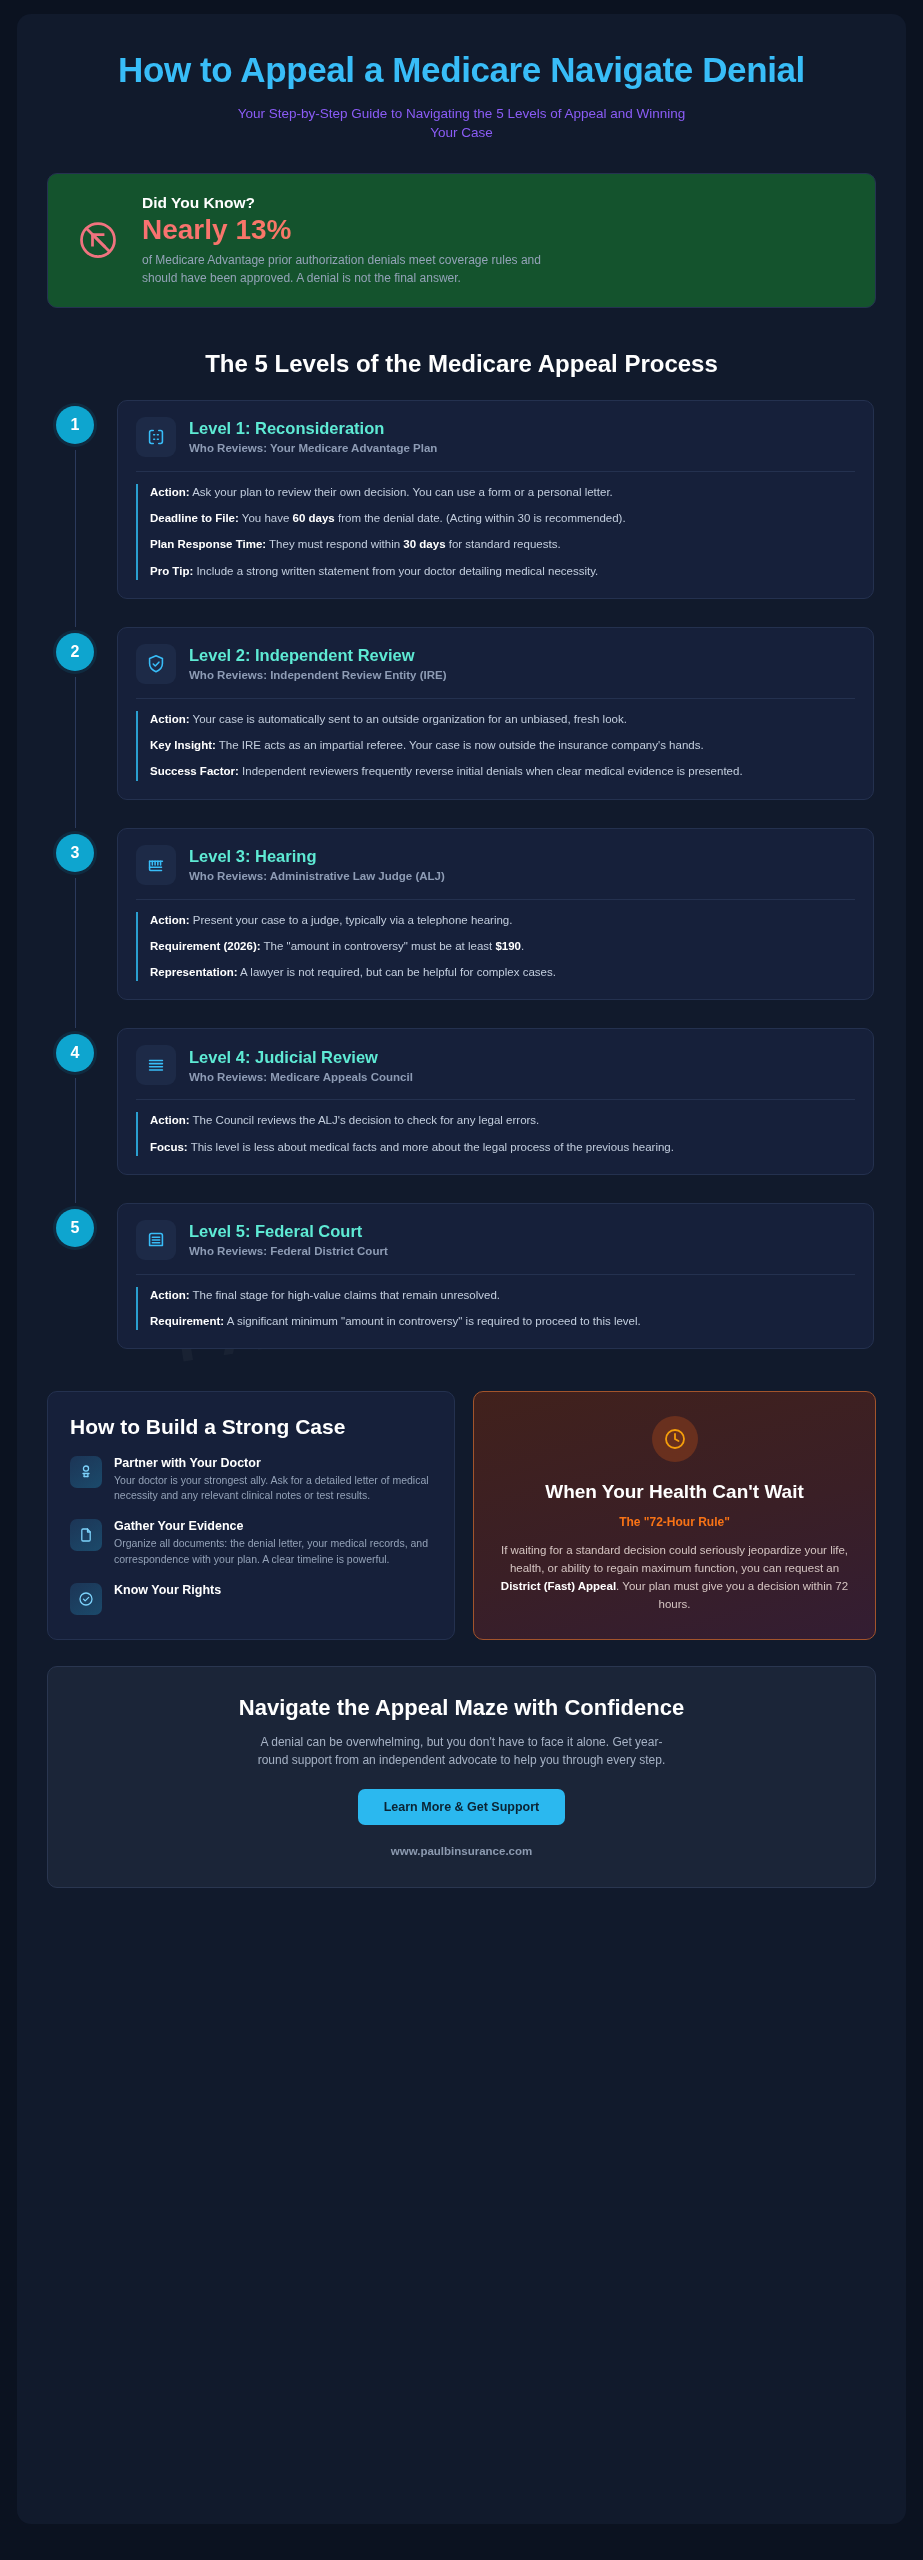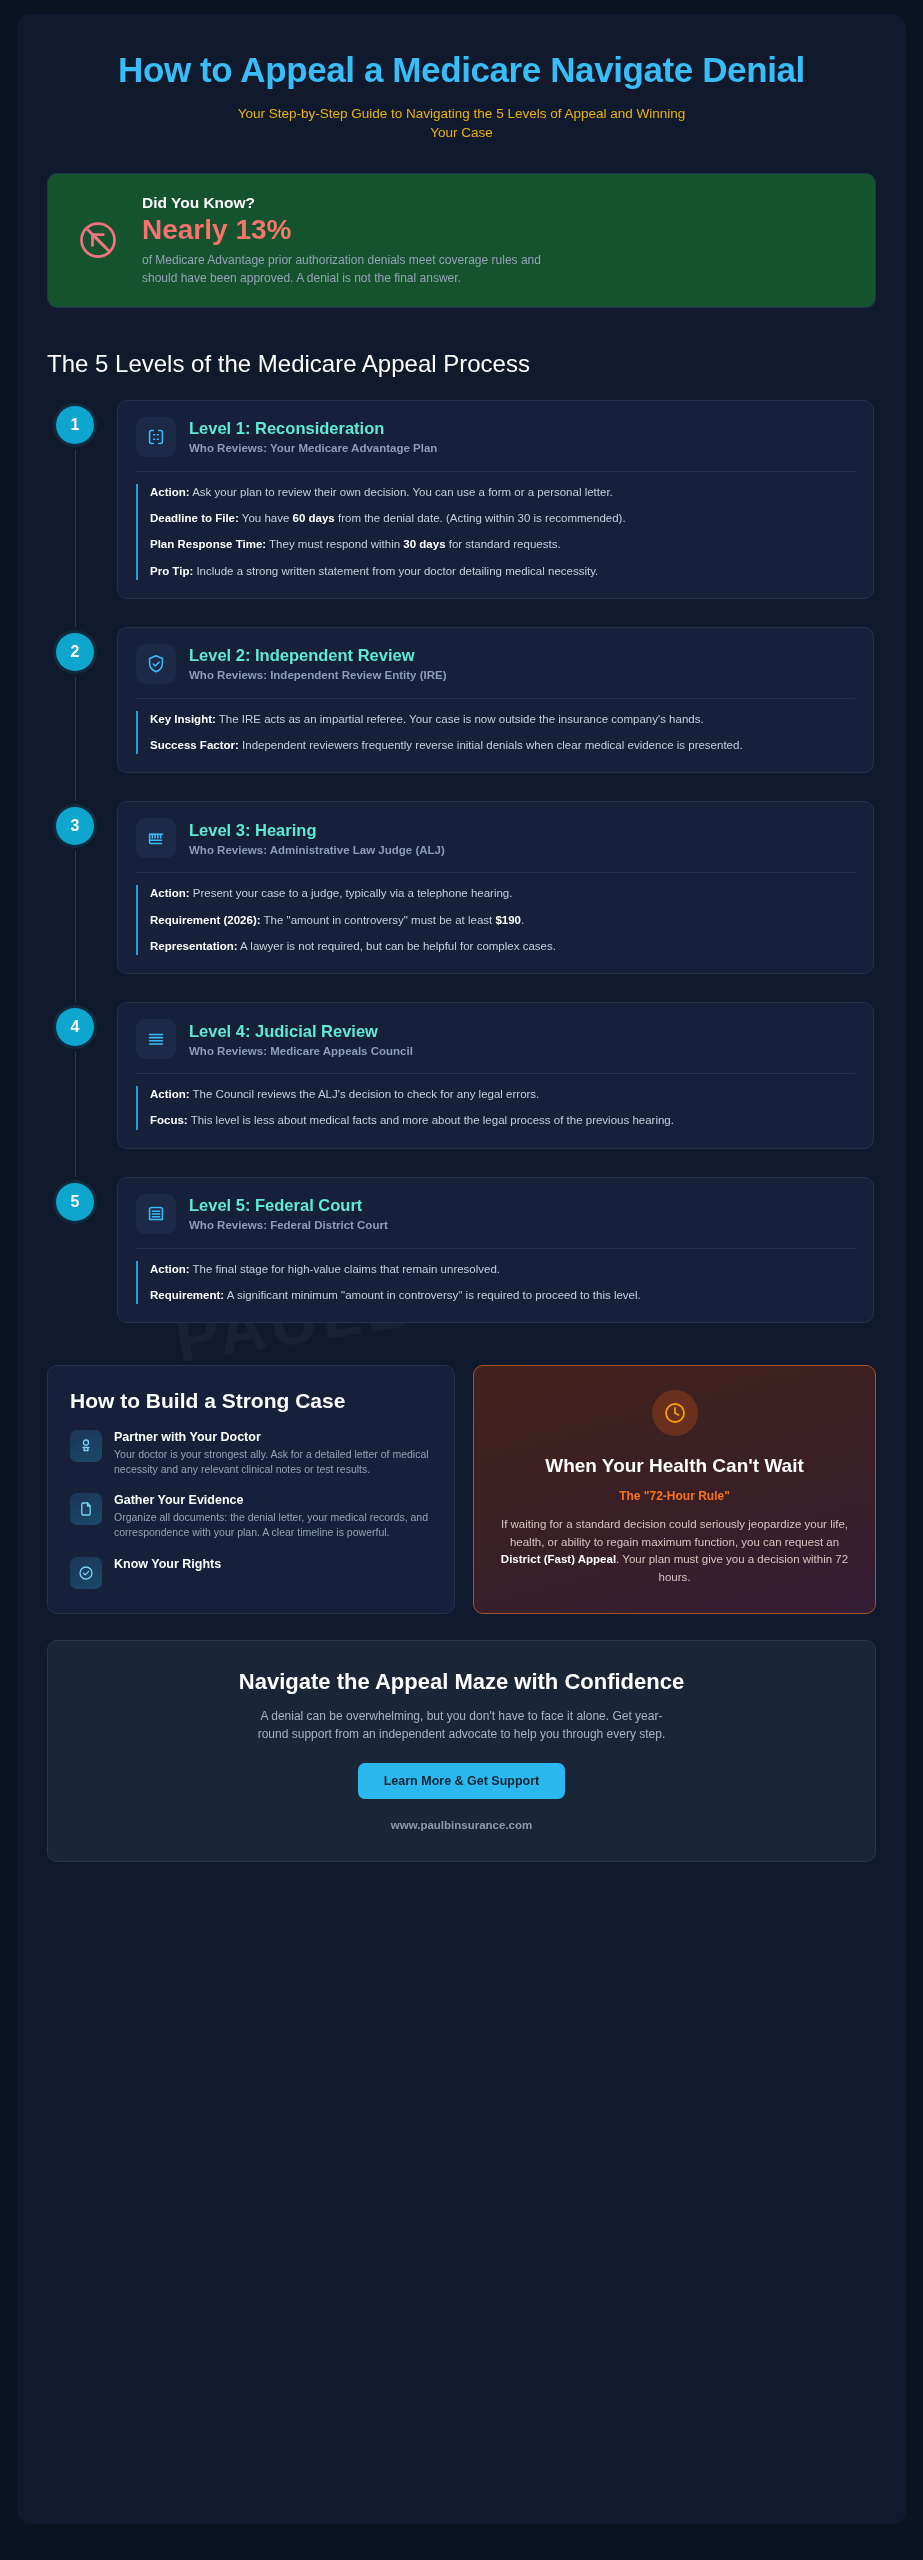--- a/index.html
+++ b/index.html
@@ -46,21 +46,21 @@
     text-align: center;
     color: #38bdf8;
     font-size: 35px;
     line-height: 1.13;
     font-weight: 700;
     letter-spacing: -0.4px;
     padding: 8px 60px 0 60px;
   }
   .hero-sub {
     text-align: center;
-    color: #eab308;
+    color: #8b5cf6;
     font-size: 13.5px;
     line-height: 1.45;
     margin: 14px auto 0 auto;
     max-width: 470px;
   }
 
   
   .fact-card {
     margin: 30px 0 0 0;
     background: #14532d;
@@ -86,24 +86,24 @@
     background: linear-gradient(90deg, #f87171 0%, #fb923c 100%);
     -webkit-background-clip: text; background-clip: text;
     -webkit-text-fill-color: transparent; color: #fb923c;
   }
   .fact-text {
     color: #94a3b8; font-size: 12px; line-height: 1.5; margin-top: 5px; max-width: 420px;
   }
 
   
   .section-title {
-    text-align: left;
+    text-align: center;
     color: #ffffff;
     font-size: 24px;
-    font-weight: 400;
+    font-weight: 700;
     margin: 42px 0 22px 0;
   }
 
   
   .levels { padding: 0 2px; }
   .level-row { display: flex; gap: 16px; position: relative; }
   .level-rail {
     flex: 0 0 52px;
     display: flex; flex-direction: column; align-items: center;
     padding-top: 6px;
@@ -290,20 +290,21 @@
                   <path d="M9 12 l2.2 2.2 L15.2 10"></path>
                 </svg>
               </div>
               <div>
                 <div class="level-title">Level 2: Independent Review</div>
                 <div class="level-who">Who Reviews: Independent Review Entity (IRE)</div>
               </div>
             </div>
             <div class="level-divider"></div>
             <div class="bullets">
+              <div class="bullet"><b>Action:</b> Your case is automatically sent to an outside organization for an unbiased, fresh look.</div>
               <div class="bullet"><b>Key Insight:</b> The IRE acts as an impartial referee. Your case is now outside the insurance company's hands.</div>
               <div class="bullet"><b>Success Factor:</b> Independent reviewers frequently reverse initial denials when clear medical evidence is presented.</div>
             </div>
           </div>
         </div>
         <div class="level-row">
           <div class="level-rail">
             <div class="level-badge">3</div>
             <div class="rail-line"></div>
           </div>

